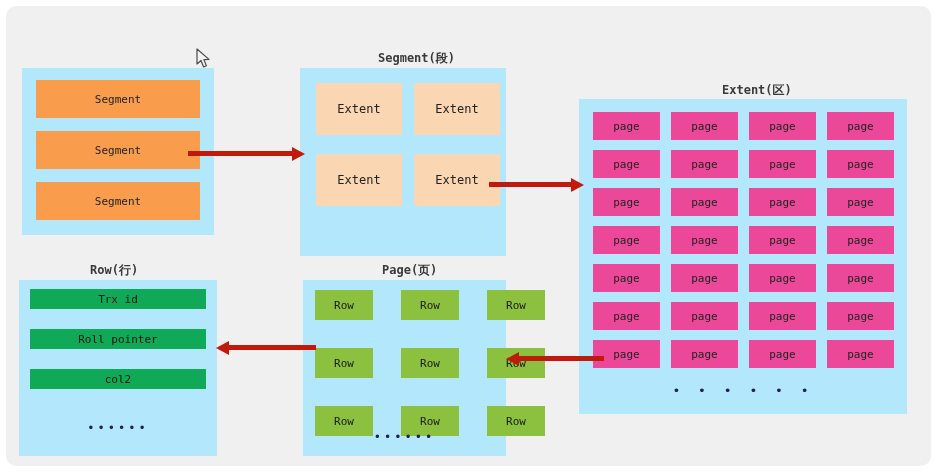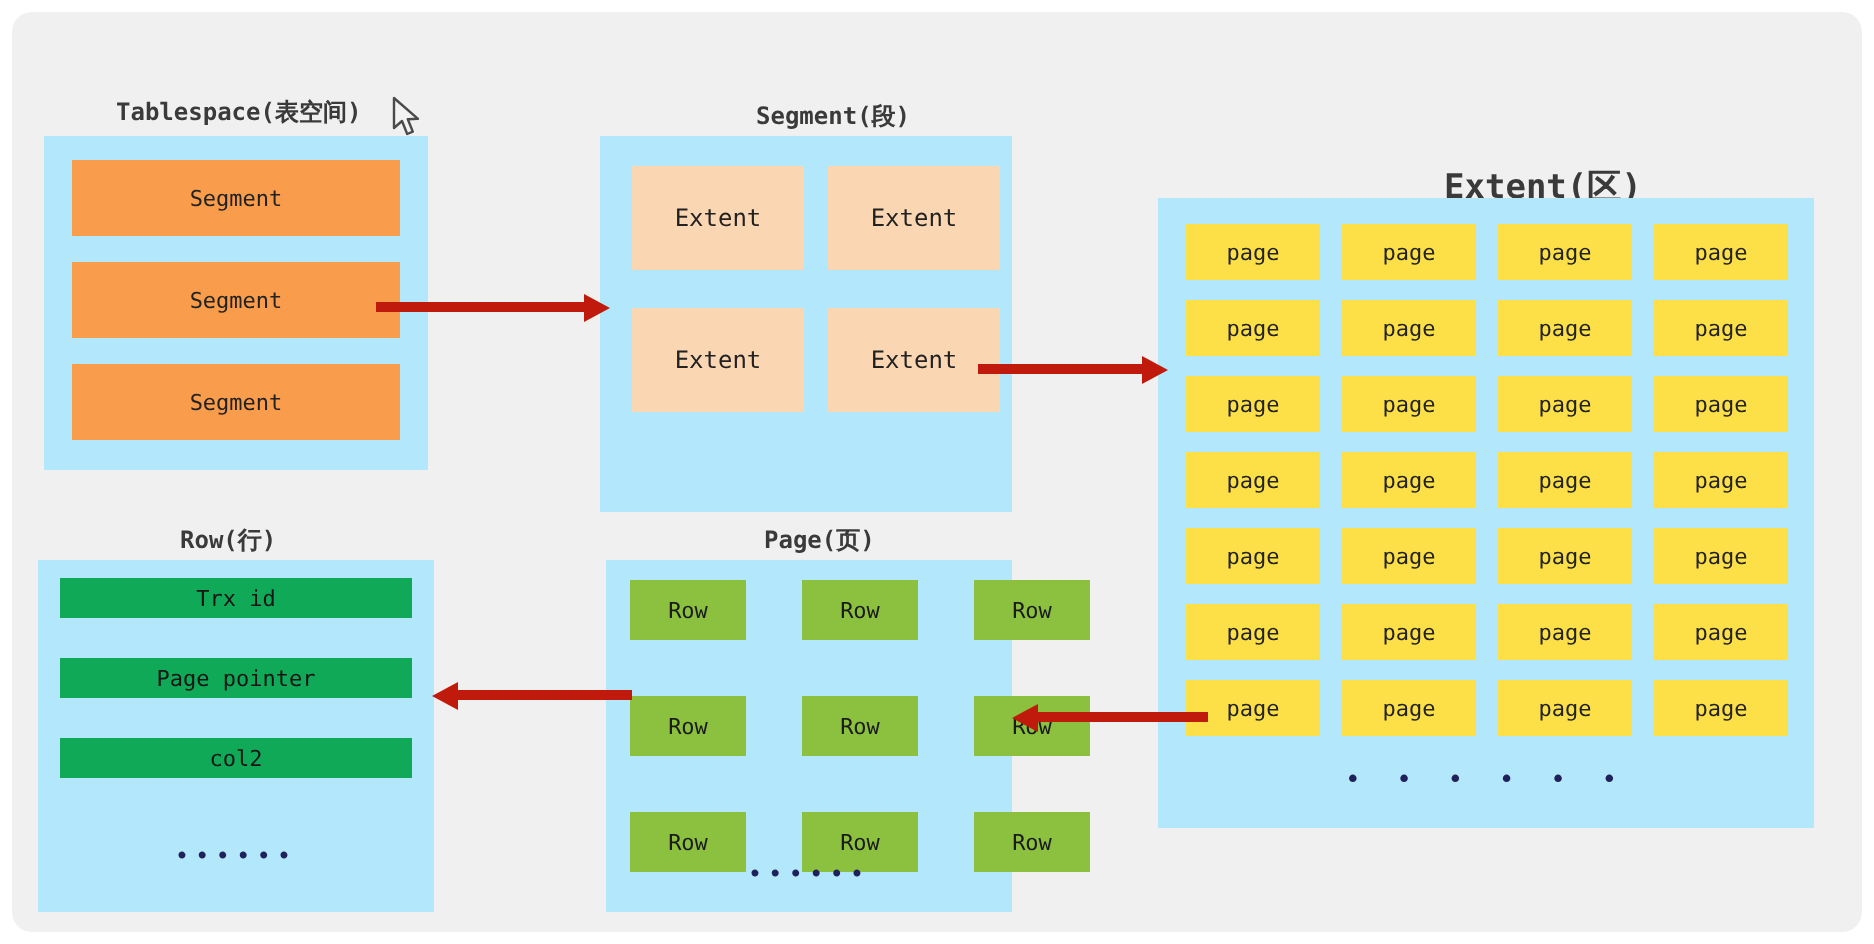--- a/index.html
+++ b/index.html
@@ -26,26 +26,26 @@
                 display:flex;align-items:center;justify-content:center;}
 
   
   #segment-title{left:378px;top:50px;font-size:12px;}
   #segment-box{left:300px;top:68px;width:206px;height:188px;}
   .extent-cell{position:absolute;width:86px;height:52px;
                background:#fbd6b2;color:#222;font-size:12px;
                display:flex;align-items:center;justify-content:center;}
 
   
-  #extent-title{left:722px;top:82px;font-size:17px;}
+  #extent-title{left:722px;top:82px;font-size:12px;}
   #extent-box{left:579px;top:99px;width:328px;height:315px;}
   #page-grid{position:absolute;left:14px;top:13px;
              display:grid;grid-template-columns:repeat(4,67px);
              grid-auto-rows:28px;column-gap:11px;row-gap:10px;}
-  .page-cell{background:#fde047;color:#232323;font-size:11px;
+  .page-cell{background:#ec4899;color:#232323;font-size:11px;
              display:flex;align-items:center;justify-content:center;}
   #extent-dots{position:absolute;left:0;top:284px;width:328px;text-align:center;
                color:#20205a;font-size:13px;letter-spacing:5px;}
 
   
   #row-title{left:90px;top:262px;font-size:12px;}
   #row-box{left:19px;top:280px;width:198px;height:176px;}
   #row-fields{position:absolute;left:11px;top:9px;width:176px;}
   .row-field{height:20px;margin-bottom:20px;background:#0fa958;color:#151515;
              font-size:11px;display:flex;align-items:center;justify-content:center;}
@@ -89,21 +89,20 @@
 
   
   #cursor{position:absolute;left:196px;top:48px;width:16px;height:22px;}
 </style>
 </head>
 <body>
 
 <div id="canvas">
   <div id="panel"></div>
 
-  <div class="title" id="tablespace-title">Tablespace(表空间)</div>
   <div class="panelbox" id="tablespace-box">
     <div class="segment-cell" style="top:12px">Segment</div>
     <div class="segment-cell" style="top:63px">Segment</div>
     <div class="segment-cell" style="top:114px">Segment</div>
   </div>
 
   <div class="title" id="segment-title">Segment(段)</div>
   <div class="panelbox" id="segment-box">
     <div class="extent-cell" style="left:16px;top:15px">Extent</div>
     <div class="extent-cell" style="left:114px;top:15px">Extent</div>
@@ -143,21 +142,21 @@
       <div class="page-cell">page</div>
       <div class="page-cell">page</div>
     </div>
     <div id="extent-dots">• • • • • •</div>
   </div>
 
   <div class="title" id="row-title">Row(行)</div>
   <div class="panelbox" id="row-box">
     <div id="row-fields">
       <div class="row-field">Trx id</div>
-      <div class="row-field">Page pointer</div>
+      <div class="row-field">Roll pointer</div>
       <div class="row-field">col2</div>
     </div>
     <div id="row-dots">••••••</div>
   </div>
 
   <div class="title" id="page-title">Page(页)</div>
   <div class="panelbox" id="page-box">
     <div id="row-grid">
       <div class="row-cell">Row</div>
       <div class="row-cell">Row</div>

